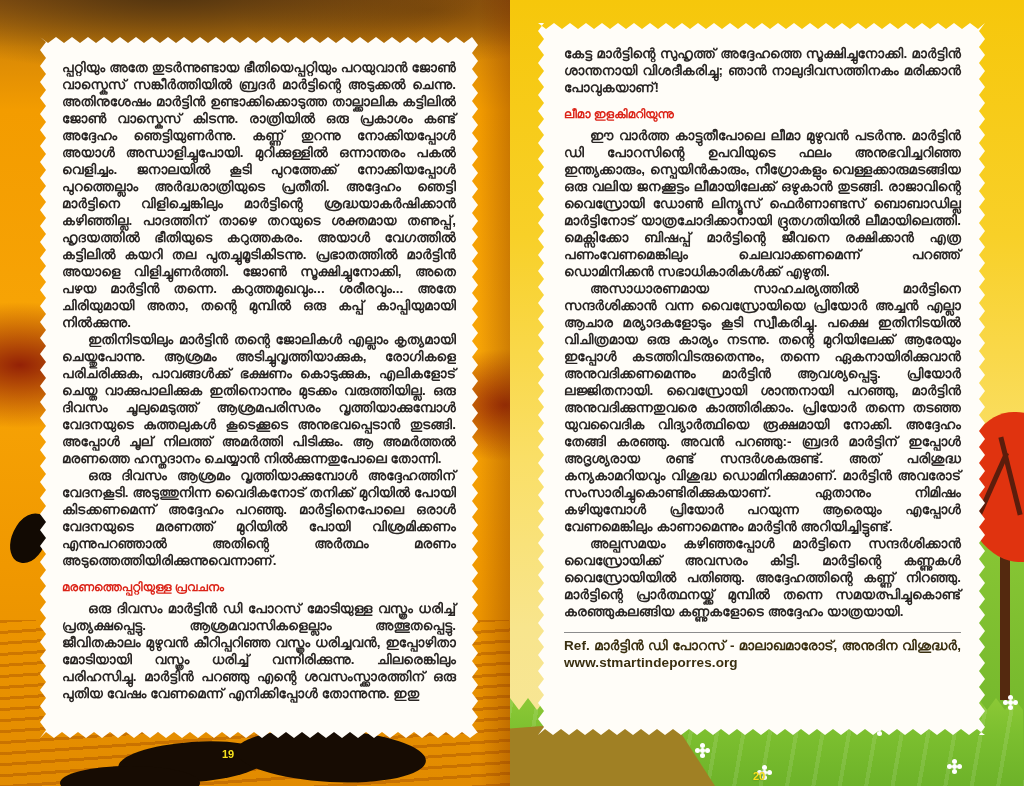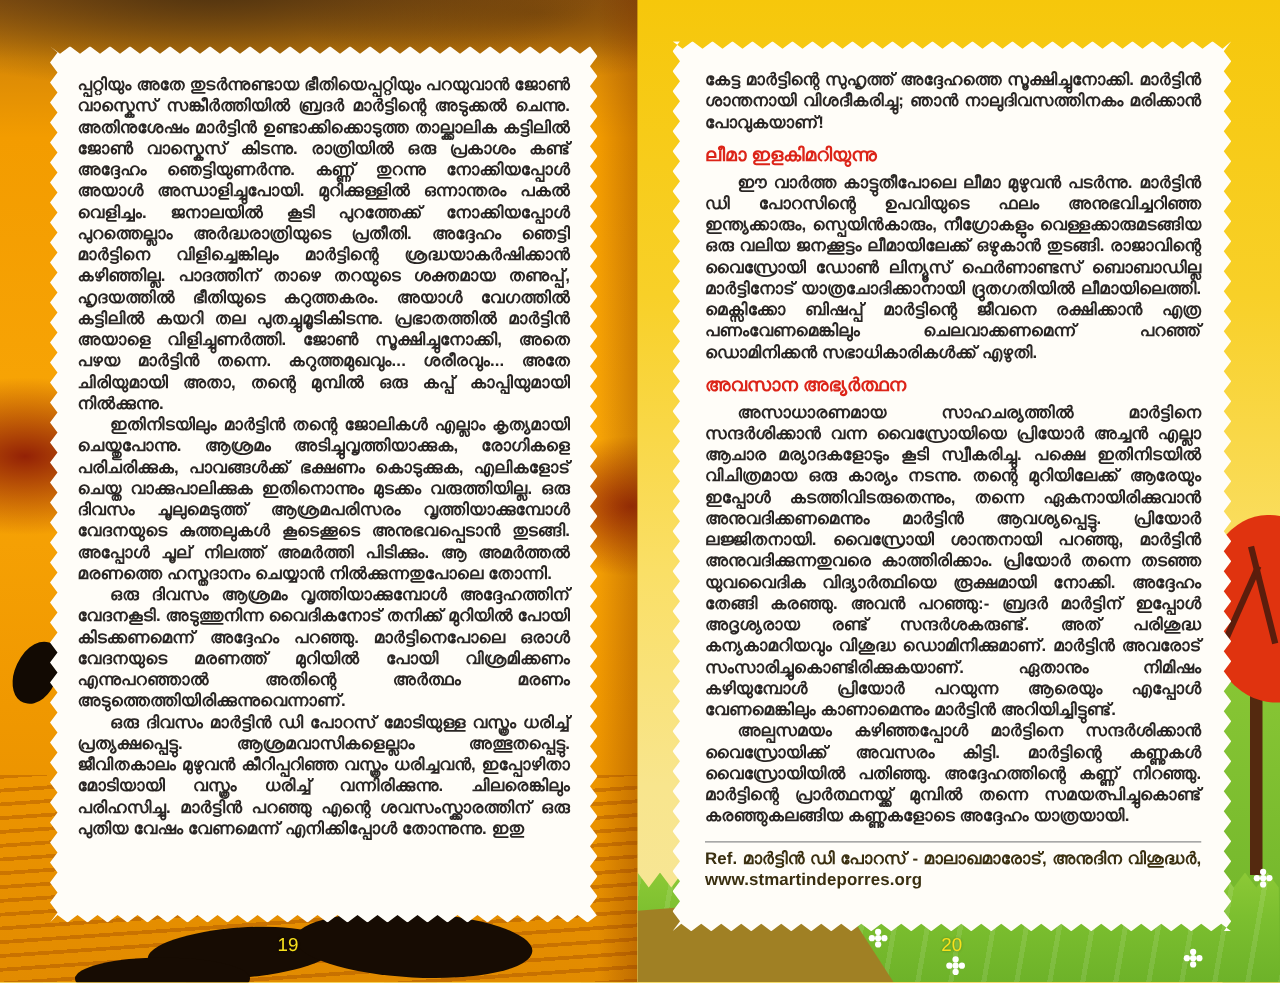--- a/index.html
+++ b/index.html
@@ -43,34 +43,34 @@
   .flower{position:absolute;width:5px;height:5px;border-radius:50%;background:#ffffff;
     box-shadow:0 -5px 0 #fff,0 5px 0 #fff,-5px 0 0 #fff,5px 0 0 #fff;}
 
   
   .spine{position:absolute;left:478px;top:0;width:32px;height:786px;
     background:linear-gradient(90deg,rgba(110,35,0,0),rgba(110,35,0,.30));}
 
   
   .page{position:absolute;background:#fffdf8;color:#2a2624;}
   .page-left{left:40px;top:37px;width:438px;height:701px;padding:22px 22px 0 22px;box-sizing:border-box;}
-  .page-right{left:538px;top:33px;width:447px;height:712px;padding:22px 24px 0 26px;box-sizing:border-box;}
+  .page-right{left:538px;top:23px;width:447px;height:712px;padding:22px 24px 0 26px;box-sizing:border-box;}
 
   .page p{margin:0;font-size:13.5px;line-height:17px;text-align:justify;text-indent:26px;
     font-weight:bold;letter-spacing:.1px;}
   .page p.no-indent{text-indent:0;}
-  .page h2{margin:9px 0 3px 0;font-size:15px;line-height:19px;color:#dc2418;font-weight:bold;}
+  .page h2{margin:9px 0 3px 0;font-size:12px;line-height:19px;color:#dc2418;font-weight:bold;}
   .ref-rule{border:0;border-top:1px solid #8c8c8c;margin:12px 0 4px 0;}
   .ref-line{font-size:11px;line-height:14px;font-weight:bold;color:#3a2f10;text-indent:0 !important;
     text-align:center;}
 
-  .pagenum{position:absolute;font-size:15px;font-weight:normal;color:#f8e11c;
+  .pagenum{position:absolute;font-size:11px;font-weight:bold;color:#f8e11c;
     text-shadow:0 0 2px rgba(0,0,0,.35);}
   .pagenum-left{left:222px;top:748px;}
-  .pagenum-right{left:753px;top:748px;}
+  .pagenum-right{left:753px;top:770px;}
 </style>
 </head>
 <body>
 
 <div class="stage">
 
   <div class="bg-left">
     <div class="bg-left-water"></div>
     <div class="bird"></div>
     <div class="rock rock1"></div>
@@ -96,28 +96,28 @@
   <div class="flower" style="left:952px;top:764px"></div>
   <div class="flower" style="left:1008px;top:700px"></div>
   <div class="flower" style="left:942px;top:645px"></div>
 
   <div class="spine"></div>
 
   <div class="page page-left torn" style="clip-path: polygon(0px 0px, 8px 6px, 16px 0px, 24px 6px, 32px 0px, 40px 6px, 48px 0px, 56px 6px, 64px 0px, 72px 6px, 80px 0px, 88px 6px, 96px 0px, 104px 6px, 112px 0px, 120px 6px, 128px 0px, 136px 6px, 144px 0px, 152px 6px, 160px 0px, 168px 6px, 176px 0px, 184px 6px, 192px 0px, 200px 6px, 208px 0px, 216px 6px, 224px 0px, 232px 6px, 240px 0px, 248px 6px, 256px 0px, 264px 6px, 272px 0px, 280px 6px, 288px 0px, 296px 6px, 304px 0px, 312px 6px, 320px 0px, 328px 6px, 336px 0px, 344px 6px, 352px 0px, 360px 6px, 368px 0px, 376px 6px, 384px 0px, 392px 6px, 400px 0px, 408px 6px, 416px 0px, 424px 6px, 432px 0px, 432px 0px, 438px 8px, 432px 16px, 438px 24px, 432px 32px, 438px 40px, 432px 48px, 438px 56px, 432px 64px, 438px 72px, 432px 80px, 438px 88px, 432px 96px, 438px 104px, 432px 112px, 438px 120px, 432px 128px, 438px 136px, 432px 144px, 438px 152px, 432px 160px, 438px 168px, 432px 176px, 438px 184px, 432px 192px, 438px 200px, 432px 208px, 438px 216px, 432px 224px, 438px 232px, 432px 240px, 438px 248px, 432px 256px, 438px 264px, 432px 272px, 438px 280px, 432px 288px, 438px 296px, 432px 304px, 438px 312px, 432px 320px, 438px 328px, 432px 336px, 438px 344px, 432px 352px, 438px 360px, 432px 368px, 438px 376px, 432px 384px, 438px 392px, 432px 400px, 438px 408px, 432px 416px, 438px 424px, 432px 432px, 438px 440px, 432px 448px, 438px 456px, 432px 464px, 438px 472px, 432px 480px, 438px 488px, 432px 496px, 438px 504px, 432px 512px, 438px 520px, 432px 528px, 438px 536px, 432px 544px, 438px 552px, 432px 560px, 438px 568px, 432px 576px, 438px 584px, 432px 592px, 438px 600px, 432px 608px, 438px 616px, 432px 624px, 438px 632px, 432px 640px, 438px 648px, 432px 656px, 438px 664px, 432px 672px, 438px 680px, 432px 688px, 438px 696px, 438px 695px, 430px 701px, 422px 695px, 414px 701px, 406px 695px, 398px 701px, 390px 695px, 382px 701px, 374px 695px, 366px 701px, 358px 695px, 350px 701px, 342px 695px, 334px 701px, 326px 695px, 318px 701px, 310px 695px, 302px 701px, 294px 695px, 286px 701px, 278px 695px, 270px 701px, 262px 695px, 254px 701px, 246px 695px, 238px 701px, 230px 695px, 222px 701px, 214px 695px, 206px 701px, 198px 695px, 190px 701px, 182px 695px, 174px 701px, 166px 695px, 158px 701px, 150px 695px, 142px 701px, 134px 695px, 126px 701px, 118px 695px, 110px 701px, 102px 695px, 94px 701px, 86px 695px, 78px 701px, 70px 695px, 62px 701px, 54px 695px, 46px 701px, 38px 695px, 30px 701px, 22px 695px, 14px 701px, 6px 695px, 0px 701px, 6px 693px, 0px 685px, 6px 677px, 0px 669px, 6px 661px, 0px 653px, 6px 645px, 0px 637px, 6px 629px, 0px 621px, 6px 613px, 0px 605px, 6px 597px, 0px 589px, 6px 581px, 0px 573px, 6px 565px, 0px 557px, 6px 549px, 0px 541px, 6px 533px, 0px 525px, 6px 517px, 0px 509px, 6px 501px, 0px 493px, 6px 485px, 0px 477px, 6px 469px, 0px 461px, 6px 453px, 0px 445px, 6px 437px, 0px 429px, 6px 421px, 0px 413px, 6px 405px, 0px 397px, 6px 389px, 0px 381px, 6px 373px, 0px 365px, 6px 357px, 0px 349px, 6px 341px, 0px 333px, 6px 325px, 0px 317px, 6px 309px, 0px 301px, 6px 293px, 0px 285px, 6px 277px, 0px 269px, 6px 261px, 0px 253px, 6px 245px, 0px 237px, 6px 229px, 0px 221px, 6px 213px, 0px 205px, 6px 197px, 0px 189px, 6px 181px, 0px 173px, 6px 165px, 0px 157px, 6px 149px, 0px 141px, 6px 133px, 0px 125px, 6px 117px, 0px 109px, 6px 101px, 0px 93px, 6px 85px, 0px 77px, 6px 69px, 0px 61px, 6px 53px, 0px 45px, 6px 37px, 0px 29px, 6px 21px, 0px 13px, 6px 5px);">
     <p class="no-indent">പ്പറ്റിയും അതേ തുടർന്നുണ്ടായ ഭീതിയെപ്പറ്റിയും പറയുവാൻ ജോൺ വാസ്കെസ് സങ്കീർത്തിയിൽ ബ്രദർ മാർട്ടിന്റെ അടുക്കൽ ചെന്നു. അതിനുശേഷം മാർട്ടിൻ ഉണ്ടാക്കിക്കൊടുത്ത താല്ക്കാലിക കട്ടിലിൽ ജോൺ വാസ്കെസ് കിടന്നു. രാത്രിയിൽ ഒരു പ്രകാശം കണ്ട് അദ്ദേഹം ഞെട്ടിയുണർന്നു. കണ്ണ് തുറന്നു നോക്കിയപ്പോൾ അയാൾ അന്ധാളിച്ചുപോയി. മുറിക്കുള്ളിൽ ഒന്നാന്തരം പകൽ വെളിച്ചം. ജനാലയിൽ കൂടി പുറത്തേക്ക് നോക്കിയപ്പോൾ പുറത്തെല്ലാം അർദ്ധരാത്രിയുടെ പ്രതീതി. അദ്ദേഹം ഞെട്ടി മാർട്ടിനെ വിളിച്ചെങ്കിലും മാർട്ടിന്റെ ശ്രദ്ധയാകർഷിക്കാൻ കഴിഞ്ഞില്ല. പാദത്തിന് താഴെ തറയുടെ ശക്തമായ തണുപ്പ്, ഹൃദയത്തിൽ ഭീതിയുടെ കറുത്തകരം. അയാൾ വേഗത്തിൽ കട്ടിലിൽ കയറി തല പുതച്ചുമൂടികിടന്നു. പ്രഭാതത്തിൽ മാർട്ടിൻ അയാളെ വിളിച്ചുണർത്തി. ജോൺ സൂക്ഷിച്ചുനോക്കി, അതെ പഴയ മാർട്ടിൻ തന്നെ. കറുത്തമുഖവും... ശരീരവും... അതേ ചിരിയുമായി അതാ, തന്റെ മുമ്പിൽ ഒരു കപ്പ് കാപ്പിയുമായി നിൽക്കുന്നു.</p>
     <p>ഇതിനിടയിലും മാർട്ടിൻ തന്റെ ജോലികൾ എല്ലാം കൃത്യമായി ചെയ്തുപോന്നു. ആശ്രമം അടിച്ചുവൃത്തിയാക്കുക, രോഗികളെ പരിചരിക്കുക, പാവങ്ങൾക്ക് ഭക്ഷണം കൊടുക്കുക, എലികളോട് ചെയ്ത വാക്കുപാലിക്കുക ഇതിനൊന്നും മുടക്കം വരുത്തിയില്ല. ഒരു ദിവസം ചൂലുമെടുത്ത് ആശ്രമപരിസരം വൃത്തിയാക്കുമ്പോൾ വേദനയുടെ കുത്തലുകൾ കൂടെക്കൂടെ അനുഭവപ്പെടാൻ തുടങ്ങി. അപ്പോൾ ചൂല് നിലത്ത് അമർത്തി പിടിക്കും. ആ അമർത്തൽ മരണത്തെ ഹസ്തദാനം ചെയ്യാൻ നിൽക്കുന്നതുപോലെ തോന്നി.</p>
     <p>ഒരു ദിവസം ആശ്രമം വൃത്തിയാക്കുമ്പോൾ അദ്ദേഹത്തിന് വേദനകൂടി. അടുത്തുനിന്ന വൈദികനോട് തനിക്ക് മുറിയിൽ പോയി കിടക്കണമെന്ന് അദ്ദേഹം പറഞ്ഞു. മാർട്ടിനെപോലെ ഒരാൾ വേദനയുടെ മരണത്ത് മുറിയിൽ പോയി വിശ്രമിക്കണം എന്നുപറഞ്ഞാൽ അതിന്റെ അർത്ഥം മരണം അടുത്തെത്തിയിരിക്കുന്നുവെന്നാണ്.</p>
+    <h2>മരണത്തെപ്പറ്റിയുള്ള പ്രവചനം</h2>
     <p>ഒരു ദിവസം മാർട്ടിൻ ഡി പോറസ് മോടിയുള്ള വസ്ത്രം ധരിച്ച് പ്രത്യക്ഷപ്പെട്ടു. ആശ്രമവാസികളെല്ലാം അത്ഭുതപ്പെട്ടു. ജീവിതകാലം മുഴുവൻ കീറിപ്പറിഞ്ഞ വസ്ത്രം ധരിച്ചവൻ, ഇപ്പോഴിതാ മോടിയായി വസ്ത്രം ധരിച്ച് വന്നിരിക്കുന്നു. ചിലരെങ്കിലും പരിഹസിച്ചു. മാർട്ടിൻ പറഞ്ഞു എന്റെ ശവസംസ്ക്കാരത്തിന് ഒരു പുതിയ വേഷം വേണമെന്ന് എനിക്കിപ്പോൾ തോന്നുന്നു. ഇതു</p>
   </div>
 
   <div class="page page-right torn" style="clip-path: polygon(0px 0px, 8px 6px, 16px 0px, 24px 6px, 32px 0px, 40px 6px, 48px 0px, 56px 6px, 64px 0px, 72px 6px, 80px 0px, 88px 6px, 96px 0px, 104px 6px, 112px 0px, 120px 6px, 128px 0px, 136px 6px, 144px 0px, 152px 6px, 160px 0px, 168px 6px, 176px 0px, 184px 6px, 192px 0px, 200px 6px, 208px 0px, 216px 6px, 224px 0px, 232px 6px, 240px 0px, 248px 6px, 256px 0px, 264px 6px, 272px 0px, 280px 6px, 288px 0px, 296px 6px, 304px 0px, 312px 6px, 320px 0px, 328px 6px, 336px 0px, 344px 6px, 352px 0px, 360px 6px, 368px 0px, 376px 6px, 384px 0px, 392px 6px, 400px 0px, 408px 6px, 416px 0px, 424px 6px, 432px 0px, 440px 6px, 447px 0px, 441px 8px, 447px 16px, 441px 24px, 447px 32px, 441px 40px, 447px 48px, 441px 56px, 447px 64px, 441px 72px, 447px 80px, 441px 88px, 447px 96px, 441px 104px, 447px 112px, 441px 120px, 447px 128px, 441px 136px, 447px 144px, 441px 152px, 447px 160px, 441px 168px, 447px 176px, 441px 184px, 447px 192px, 441px 200px, 447px 208px, 441px 216px, 447px 224px, 441px 232px, 447px 240px, 441px 248px, 447px 256px, 441px 264px, 447px 272px, 441px 280px, 447px 288px, 441px 296px, 447px 304px, 441px 312px, 447px 320px, 441px 328px, 447px 336px, 441px 344px, 447px 352px, 441px 360px, 447px 368px, 441px 376px, 447px 384px, 441px 392px, 447px 400px, 441px 408px, 447px 416px, 441px 424px, 447px 432px, 441px 440px, 447px 448px, 441px 456px, 447px 464px, 441px 472px, 447px 480px, 441px 488px, 447px 496px, 441px 504px, 447px 512px, 441px 520px, 447px 528px, 441px 536px, 447px 544px, 441px 552px, 447px 560px, 441px 568px, 447px 576px, 441px 584px, 447px 592px, 441px 600px, 447px 608px, 441px 616px, 447px 624px, 441px 632px, 447px 640px, 441px 648px, 447px 656px, 441px 664px, 447px 672px, 441px 680px, 447px 688px, 441px 696px, 447px 704px, 441px 712px, 447px 712px, 439px 706px, 431px 712px, 423px 706px, 415px 712px, 407px 706px, 399px 712px, 391px 706px, 383px 712px, 375px 706px, 367px 712px, 359px 706px, 351px 712px, 343px 706px, 335px 712px, 327px 706px, 319px 712px, 311px 706px, 303px 712px, 295px 706px, 287px 712px, 279px 706px, 271px 712px, 263px 706px, 255px 712px, 247px 706px, 239px 712px, 231px 706px, 223px 712px, 215px 706px, 207px 712px, 199px 706px, 191px 712px, 183px 706px, 175px 712px, 167px 706px, 159px 712px, 151px 706px, 143px 712px, 135px 706px, 127px 712px, 119px 706px, 111px 712px, 103px 706px, 95px 712px, 87px 706px, 79px 712px, 71px 706px, 63px 712px, 55px 706px, 47px 712px, 39px 706px, 31px 712px, 23px 706px, 15px 712px, 7px 706px, 0px 712px, 6px 704px, 0px 696px, 6px 688px, 0px 680px, 6px 672px, 0px 664px, 6px 656px, 0px 648px, 6px 640px, 0px 632px, 6px 624px, 0px 616px, 6px 608px, 0px 600px, 6px 592px, 0px 584px, 6px 576px, 0px 568px, 6px 560px, 0px 552px, 6px 544px, 0px 536px, 6px 528px, 0px 520px, 6px 512px, 0px 504px, 6px 496px, 0px 488px, 6px 480px, 0px 472px, 6px 464px, 0px 456px, 6px 448px, 0px 440px, 6px 432px, 0px 424px, 6px 416px, 0px 408px, 6px 400px, 0px 392px, 6px 384px, 0px 376px, 6px 368px, 0px 360px, 6px 352px, 0px 344px, 6px 336px, 0px 328px, 6px 320px, 0px 312px, 6px 304px, 0px 296px, 6px 288px, 0px 280px, 6px 272px, 0px 264px, 6px 256px, 0px 248px, 6px 240px, 0px 232px, 6px 224px, 0px 216px, 6px 208px, 0px 200px, 6px 192px, 0px 184px, 6px 176px, 0px 168px, 6px 160px, 0px 152px, 6px 144px, 0px 136px, 6px 128px, 0px 120px, 6px 112px, 0px 104px, 6px 96px, 0px 88px, 6px 80px, 0px 72px, 6px 64px, 0px 56px, 6px 48px, 0px 40px, 6px 32px, 0px 24px, 6px 16px, 0px 8px, 6px 0px);">
     <p class="no-indent">കേട്ട മാർട്ടിന്റെ സുഹൃത്ത് അദ്ദേഹത്തെ സൂക്ഷിച്ചുനോക്കി. മാർട്ടിൻ ശാന്തനായി വിശദീകരിച്ചു; ഞാൻ നാലുദിവസത്തിനകം മരിക്കാൻ പോവുകയാണ്!</p>
     <h2>ലീമാ ഇളകിമറിയുന്നു</h2>
     <p>ഈ വാർത്ത കാട്ടുതീപോലെ ലീമാ മുഴുവൻ പടർന്നു. മാർട്ടിൻ ഡി പോറസിന്റെ ഉപവിയുടെ ഫലം അനുഭവിച്ചറിഞ്ഞ ഇന്ത്യക്കാരും, സ്പെയിൻകാരും, നീഗ്രോകളും വെള്ളക്കാരുമടങ്ങിയ ഒരു വലിയ ജനക്കൂട്ടം ലീമായിലേക്ക് ഒഴുകാൻ തുടങ്ങി. രാജാവിന്റെ വൈസ്രോയി ഡോൺ ലിന്യൂസ് ഫെർണാണ്ടസ് ബൊബാഡില്ല മാർട്ടിനോട് യാത്രചോദിക്കാനായി ദ്രുതഗതിയിൽ ലീമായിലെത്തി. മെക്സിക്കോ ബിഷപ്പ് മാർട്ടിന്റെ ജീവനെ രക്ഷിക്കാൻ എത്ര പണംവേണമെങ്കിലും ചെലവാക്കണമെന്ന് പറഞ്ഞ് ഡൊമിനിക്കൻ സഭാധികാരികൾക്ക് എഴുതി.</p>
-    <h2>അവസാന അഭ്യർത്ഥന</h2>
     <p>അസാധാരണമായ സാഹചര്യത്തിൽ മാർട്ടിനെ സന്ദർശിക്കാൻ വന്ന വൈസ്രോയിയെ പ്രിയോർ അച്ചൻ എല്ലാ ആചാര മര്യാദകളോടും കൂടി സ്വീകരിച്ചു. പക്ഷെ ഇതിനിടയിൽ വിചിത്രമായ ഒരു കാര്യം നടന്നു. തന്റെ മുറിയിലേക്ക് ആരേയും ഇപ്പോൾ കടത്തിവിടരുതെന്നും, തന്നെ ഏകനായിരിക്കുവാൻ അനുവദിക്കണമെന്നും മാർട്ടിൻ ആവശ്യപ്പെട്ടു. പ്രിയോർ ലജ്ജിതനായി. വൈസ്രോയി ശാന്തനായി പറഞ്ഞു, മാർട്ടിൻ അനുവദിക്കുന്നതുവരെ കാത്തിരിക്കാം. പ്രിയോർ തന്നെ തടഞ്ഞ യുവവൈദിക വിദ്യാർത്ഥിയെ രൂക്ഷമായി നോക്കി. അദ്ദേഹം തേങ്ങി കരഞ്ഞു. അവൻ പറഞ്ഞു:- ബ്രദർ മാർട്ടിന് ഇപ്പോൾ അദൃശ്യരായ രണ്ട് സന്ദർശകരുണ്ട്. അത് പരിശുദ്ധ കന്യകാമറിയവും വിശുദ്ധ ഡൊമിനിക്കുമാണ്. മാർട്ടിൻ അവരോട് സംസാരിച്ചുകൊണ്ടിരിക്കുകയാണ്. ഏതാനും നിമിഷം കഴിയുമ്പോൾ പ്രിയോർ പറയുന്ന ആരെയും എപ്പോൾ വേണമെങ്കിലും കാണാമെന്നും മാർട്ടിൻ അറിയിച്ചിട്ടുണ്ട്.</p>
     <p>അല്പസമയം കഴിഞ്ഞപ്പോൾ മാർട്ടിനെ സന്ദർശിക്കാൻ വൈസ്രോയിക്ക് അവസരം കിട്ടി. മാർട്ടിന്റെ കണ്ണുകൾ വൈസ്രോയിയിൽ പതിഞ്ഞു. അദ്ദേഹത്തിന്റെ കണ്ണ് നിറഞ്ഞു. മാർട്ടിന്റെ പ്രാർത്ഥനയ്ക്ക് മുമ്പിൽ തന്നെ സമയത്പിച്ചുകൊണ്ട് കരഞ്ഞുകലങ്ങിയ കണ്ണുകളോടെ അദ്ദേഹം യാത്രയായി.</p>
     <hr class="ref-rule">
     <p class="ref-line no-indent">Ref. മാർട്ടിൻ ഡി പോറസ് - മാലാഖമാരോട്, അനുദിന വിശുദ്ധർ, www.stmartindeporres.org</p>
   </div>
 
   <div class="pagenum pagenum-left">19</div>
   <div class="pagenum pagenum-right">20</div>
 </div>
 

